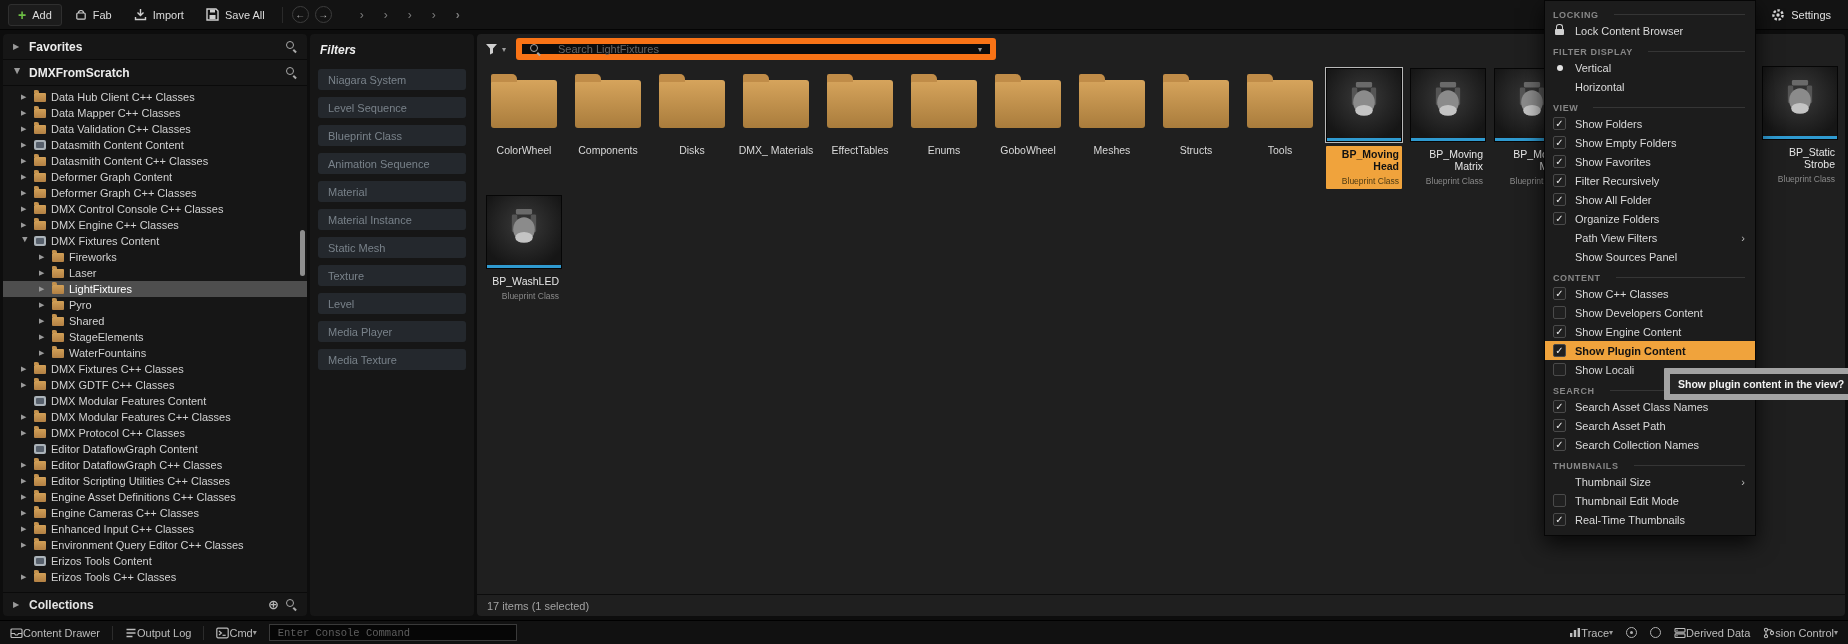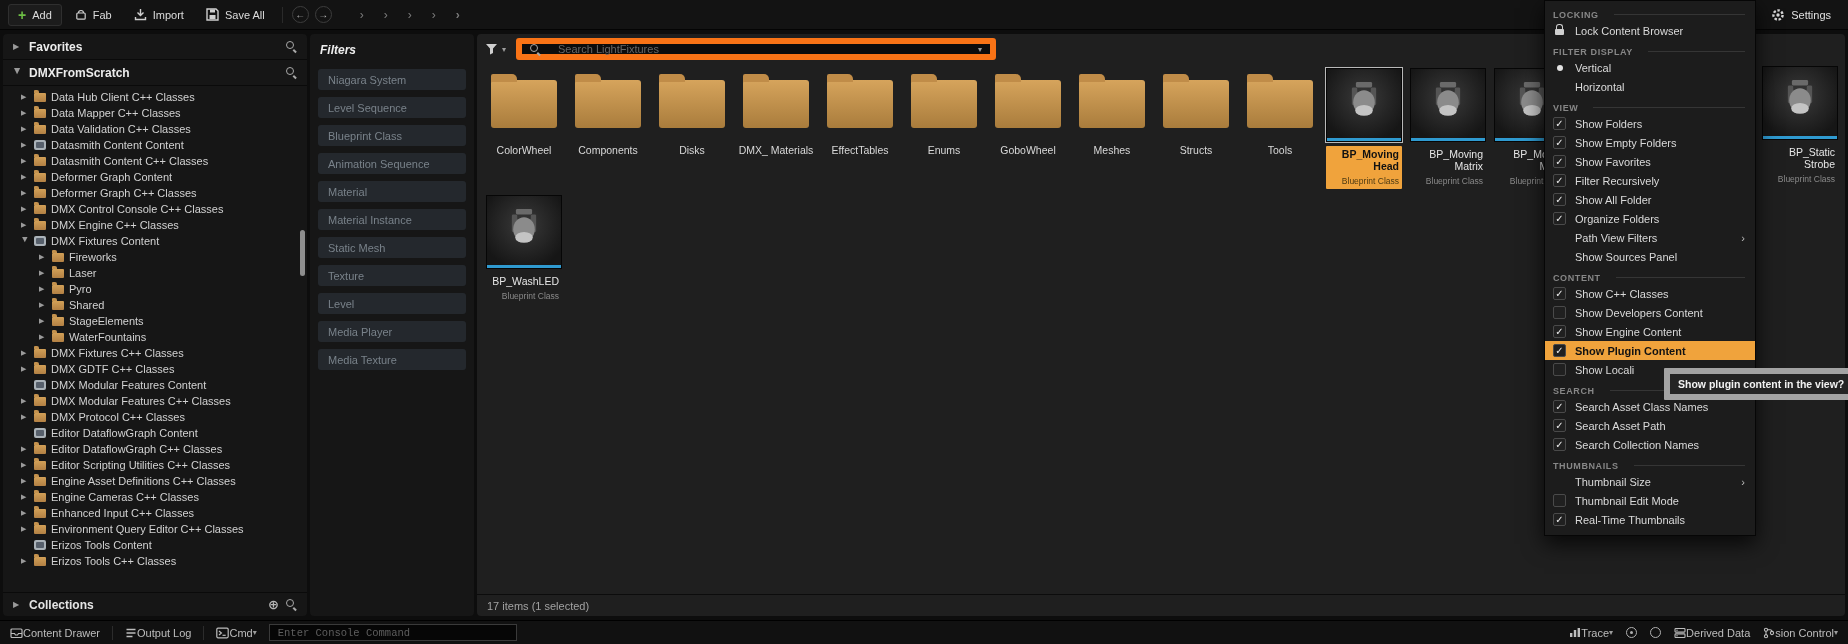--- a/index.html
+++ b/index.html
@@ -231,20 +231,25 @@
           <div class="tree-row f-icon-folder f-arrow-right f-child">
             <span class="tw-arrow">▶</span>
             <span class="tw-icon"></span>
             <span class="tw-label">Fireworks</span>
           </div>
           <div class="tree-row f-icon-folder f-arrow-right f-child">
             <span class="tw-arrow">▶</span>
             <span class="tw-icon"></span>
             <span class="tw-label">Laser</span>
           </div>
+          <div class="tree-row f-icon-folder f-arrow-right f-child f-selected">
+            <span class="tw-arrow">▶</span>
+            <span class="tw-icon"></span>
+            <span class="tw-label">LightFixtures</span>
+          </div>
           <div class="tree-row f-icon-folder f-arrow-right f-child">
             <span class="tw-arrow">▶</span>
             <span class="tw-icon"></span>
             <span class="tw-label">Pyro</span>
           </div>
           <div class="tree-row f-icon-folder f-arrow-right f-child">
             <span class="tw-arrow">▶</span>
             <span class="tw-icon"></span>
             <span class="tw-label">Shared</span>
           </div>

